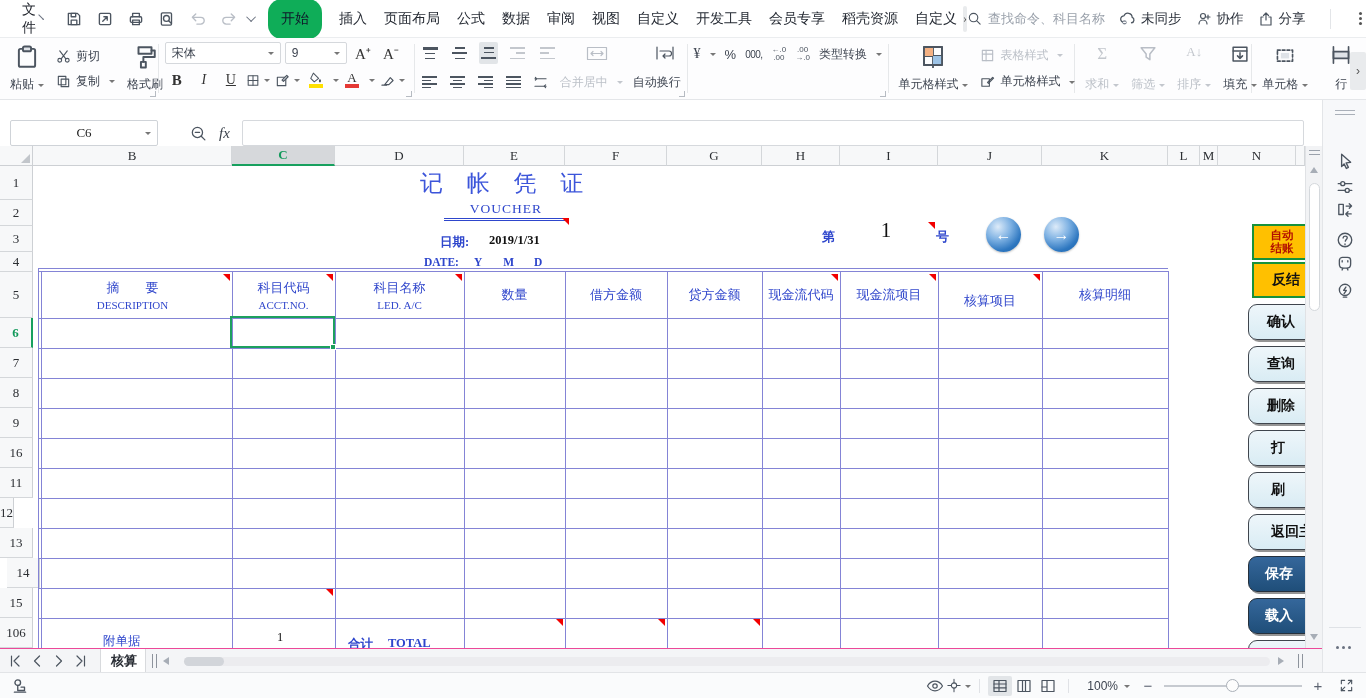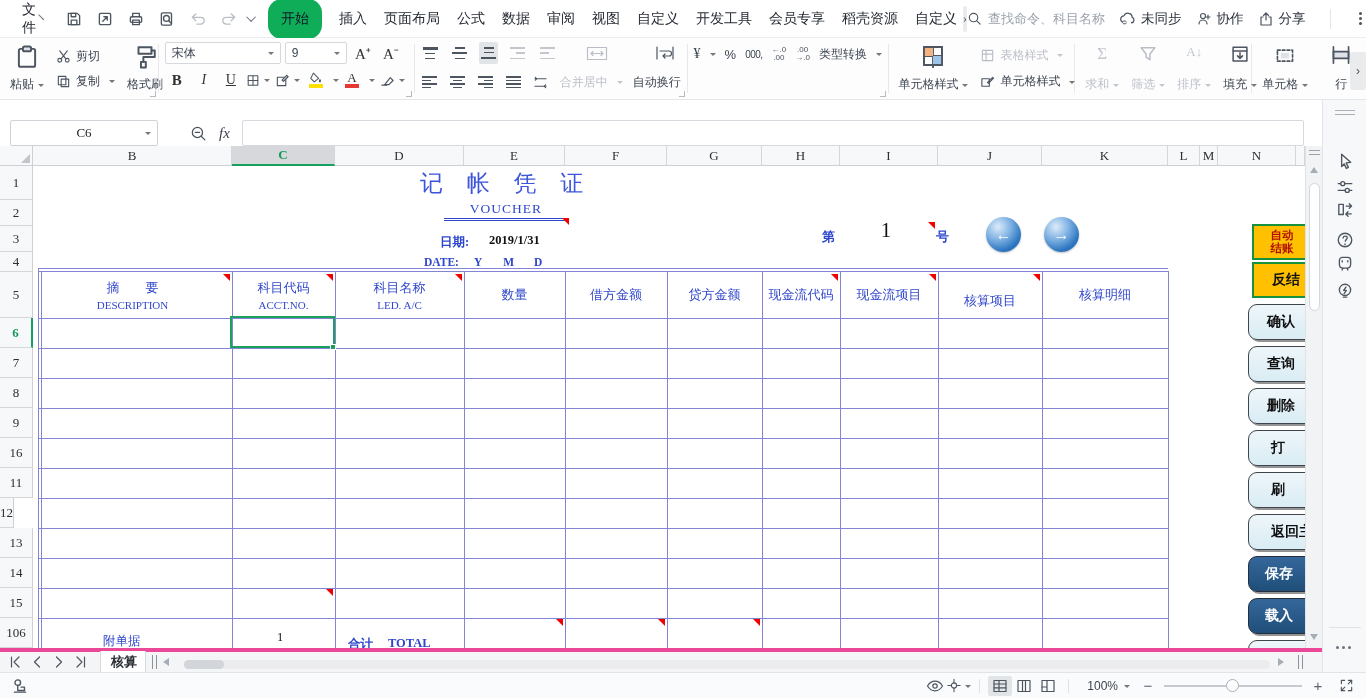--- a/index.html
+++ b/index.html
@@ -95,21 +95,21 @@
 #vs-down{top:488px;border-top:6px solid #a7adb6}
 #vs-thumb{position:absolute;left:2.5px;top:37px;width:11px;height:128px;background:#fff;border:1px solid #d4d8dc;border-radius:6px}
 
 #sidebar{position:absolute;left:1322px;top:100px;width:44px;height:572px;background:#f7f8fa;border-left:1px solid #e3e5e8}
 #sb-handle{position:absolute;left:12px;top:10px;width:20px;height:5px;border-top:1.5px solid #aab0b9;border-bottom:1.5px solid #aab0b9}
 .sb-ic{position:absolute;left:11px;width:22px;height:22px;display:flex;align-items:center;justify-content:center;cursor:pointer}
 #sb-div{position:absolute;left:6px;top:527px;width:32px;height:1px;background:#dfe2e6}
 #sb-more{position:absolute;left:13px;top:546px;display:flex;gap:3px;cursor:pointer}
 #sb-more i{width:3px;height:3px;border-radius:50%;background:#6a7280}
 
-#tabbar{position:absolute;left:0;top:648px;width:1322px;height:24px;background:#f4f5f7;border-top:4px solid #ec4899;display:flex;align-items:center}
+#tabbar{position:absolute;left:0;top:648px;width:1322px;height:24px;background:#f4f5f7;border-top:1px solid #ec4899;display:flex;align-items:center}
 .nav-ic{width:22px;height:16px;display:flex;align-items:center;justify-content:center;cursor:pointer}
 #sheettab{margin-left:8px;height:23px;background:#fff;border-left:1px solid #d8dadd;border-right:1px solid #d8dadd;display:flex;align-items:center;padding:0 10px;font-size:13px;font-weight:bold;color:#2b2f36;cursor:pointer;white-space:nowrap;overflow:hidden;max-width:46px}
 .splitbars{width:5px;height:14px;border-left:1.5px solid #8d939c;border-right:1.5px solid #8d939c;margin:0 6px}
 .h-arrow{width:0;height:0;border-top:4.5px solid transparent;border-bottom:4.5px solid transparent}
 #ht-left{border-right:6px solid #a7adb6}
 #ht-right{border-left:6px solid #a7adb6}
 #htrack{position:absolute;left:184px;top:8px;width:1086px;height:9px;background:#ececef;border-radius:5px}
 #hthumb{position:absolute;left:0;top:0;width:40px;height:9px;background:#d2d5da;border-radius:5px}
 
 #statusbar{position:absolute;left:0;top:672px;width:1366px;height:26px;background:#fafbfc;border-top:1px solid #e2e4e7;display:flex;align-items:center}
@@ -585,21 +585,21 @@
     <div class="rowh" style="left: 0px; top: 106px; width: 33px; height: 20px; position: absolute;">4</div>
     <div class="rowh" style="left: 0px; top: 126px; width: 33px; height: 46px; position: absolute;">5</div>
     <div class="rowh sel" style="left: 0px; top: 172px; width: 33px; height: 30px; position: absolute;">6</div>
     <div class="rowh" style="left: 0px; top: 202px; width: 33px; height: 30px; position: absolute;">7</div>
     <div class="rowh" style="left: 0px; top: 232px; width: 33px; height: 30px; position: absolute;">8</div>
     <div class="rowh" style="left: 0px; top: 262px; width: 33px; height: 30px; position: absolute;">9</div>
     <div class="rowh" style="left: 0px; top: 292px; width: 33px; height: 30px; position: absolute;">16</div>
     <div class="rowh" style="left: 0px; top: 322px; width: 33px; height: 30px; position: absolute;">11</div>
     <div class="rowh" style="left: 0px; top: 352px; width: 14px; height: 30px; position: absolute;">12</div>
     <div class="rowh" style="left: 0px; top: 382px; width: 33px; height: 30px; position: absolute; font-family: Liberation Serif, serif;">13</div>
-    <div class="rowh" style="left: 0px; top: 412px; width: 33px; height: 30px; position: absolute;">14</div>
+    <div class="rowh" style="left: 7px; top: 412px; width: 33px; height: 30px; position: absolute;">14</div>
     <div class="rowh" style="left: 0px; top: 442px; width: 33px; height: 30px; position: absolute;">15</div>
     <div class="rowh" style="left: 0px; top: 472px; width: 33px; height: 30px; position: absolute;">106</div>
     <div>
       <div class="gline" style="left: 38px; top: 122px; width: 1130px; height: 1px;"></div>
       <div class="gline" style="left: 38px; top: 125px; width: 1130px; height: 1px;"></div>
       <div class="gline" style="left: 38px; top: 122px; width: 1px; height: 380px;"></div>
       <div class="gline" style="left: 41px; top: 125px; width: 1px; height: 377px;"></div>
       <div class="gline" style="left: 232px; top: 125px; width: 1px; height: 377px;"></div>
       <div class="gline" style="left: 335px; top: 125px; width: 1px; height: 377px;"></div>
       <div class="gline" style="left: 464px; top: 125px; width: 1px; height: 377px;"></div>

